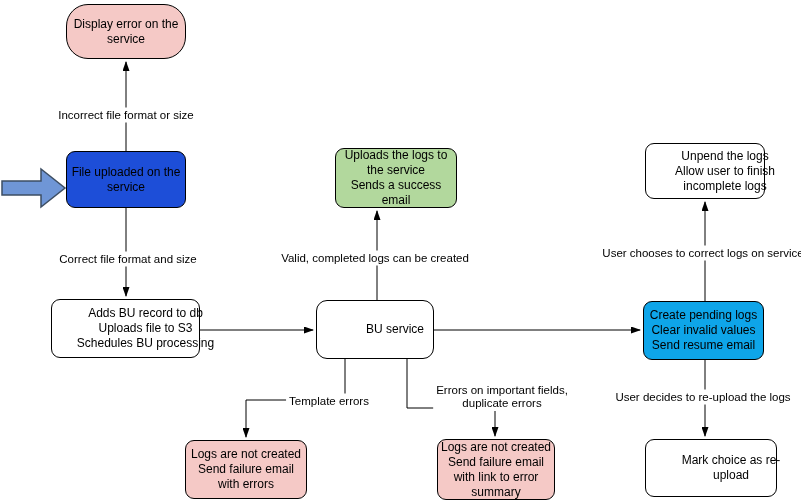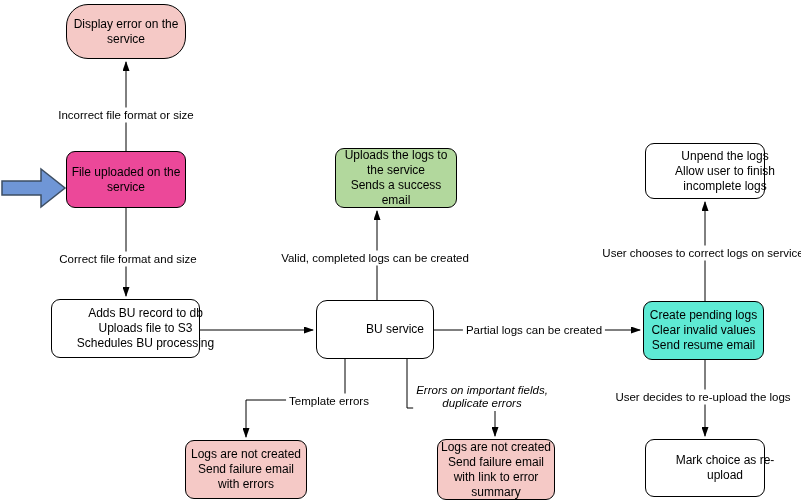--- a/index.html
+++ b/index.html
@@ -25,23 +25,23 @@
     align-items: center;
     justify-content: center;
     text-align: center;
     white-space: pre;
     font-size: 12px;
     line-height: 15px;
     color: #000000;
     padding: 1px;
   }
   .fill-pink   { background: #f5c9c6; }
-  .fill-blue   { background: #ec4899; text-align: center; }
+  .fill-blue   { background: #1d4ed8; text-align: center; }
   .fill-green  { background: #b2d89d; }
-  .fill-yellow { background: #5eead4; }
+  .fill-yellow { background: #0ea5e9; }
   .fill-white  { background: #ffffff; padding-left: 41px; }
   .edge-label {
     position: absolute;
     transform: translate(-50%, -50%);
     background: #ffffff;
     padding: 1px 3px;
     white-space: pre;
     text-align: center;
     font-size: 11.5px;
     line-height: 13px;
@@ -69,25 +69,24 @@
       <path d="M705,360 L705,436" marker-end="url(#arrow)"></path>
       <path d="M345,359 L345,400 L246,400 L246,437" marker-end="url(#arrow)"></path>
       <path d="M407,359 L407,408 L495,408 L495,436" marker-end="url(#arrow)"></path>
     </g>
     <polygon points="2,181 41,181 41,169 65,188 41,207 41,195 2,195" fill="#6f96d6" stroke="#3d4e63" stroke-width="1.5"></polygon>
   </svg>
 
   <div class="edge-label" style="left:126px; top:115px;">Incorrect file format or size</div>
   <div class="edge-label" style="left:128px; top:259px;">Correct file format and size</div>
   <div class="edge-label" style="left:375px; top:258px;">Valid, completed logs can be created</div>
-  <div class="edge-label" style="left:534px; top:330px;">Partial logs can be created</div>
   <div class="edge-label" style="left:703px; top:253px;">User chooses to correct logs on service</div>
   <div class="edge-label" style="left:703px; top:397px;">User decides to re-upload the logs</div>
   <div class="edge-label" style="left:329px; top:401px;">Template errors</div>
-  <div class="edge-label" style="left:482px; top:397px;font-style:italic;">Errors on important fields,
+  <div class="edge-label" style="left:502px; top:397px;">Errors on important fields,
 duplicate errors</div>
 
   <div class="node fill-pink" style="left:66px; top:4px; width:120px; height:55px;border-radius:22px;">Display error on the
 service</div>
 
   <div class="node fill-blue" style="left:66px; top:151px; width:120px; height:57px;">File uploaded on the
 service</div>
 
   <div class="node fill-white" style="left:51px; top:299px; width:149px; height:59px;">Adds BU record to db
 Uploads file to S3
@@ -101,21 +100,21 @@
 email</div>
 
   <div class="node fill-yellow" style="left:643px; top:301px; width:121px; height:59px;">Create pending logs
 Clear invalid values
 Send resume email</div>
 
   <div class="node fill-white" style="left:645px; top:143px; width:120px; height:56px;">Unpend the logs
 Allow user to finish
 incomplete logs</div>
 
-  <div class="node fill-white" style="left:645px; top:439px; width:120px; height:58px;">Mark choice as re-
+  <div class="node fill-white" style="left:645px; top:439px; width:132px; height:58px;">Mark choice as re-
 upload</div>
 
   <div class="node fill-pink" style="left:185px; top:440px; width:122px; height:59px;">Logs are not created
 Send failure email
 with errors</div>
 
   <div class="node fill-pink" style="left:437px; top:439px; width:118px; height:61px;">Logs are not created
 Send failure email
 with link to error
 summary</div>

